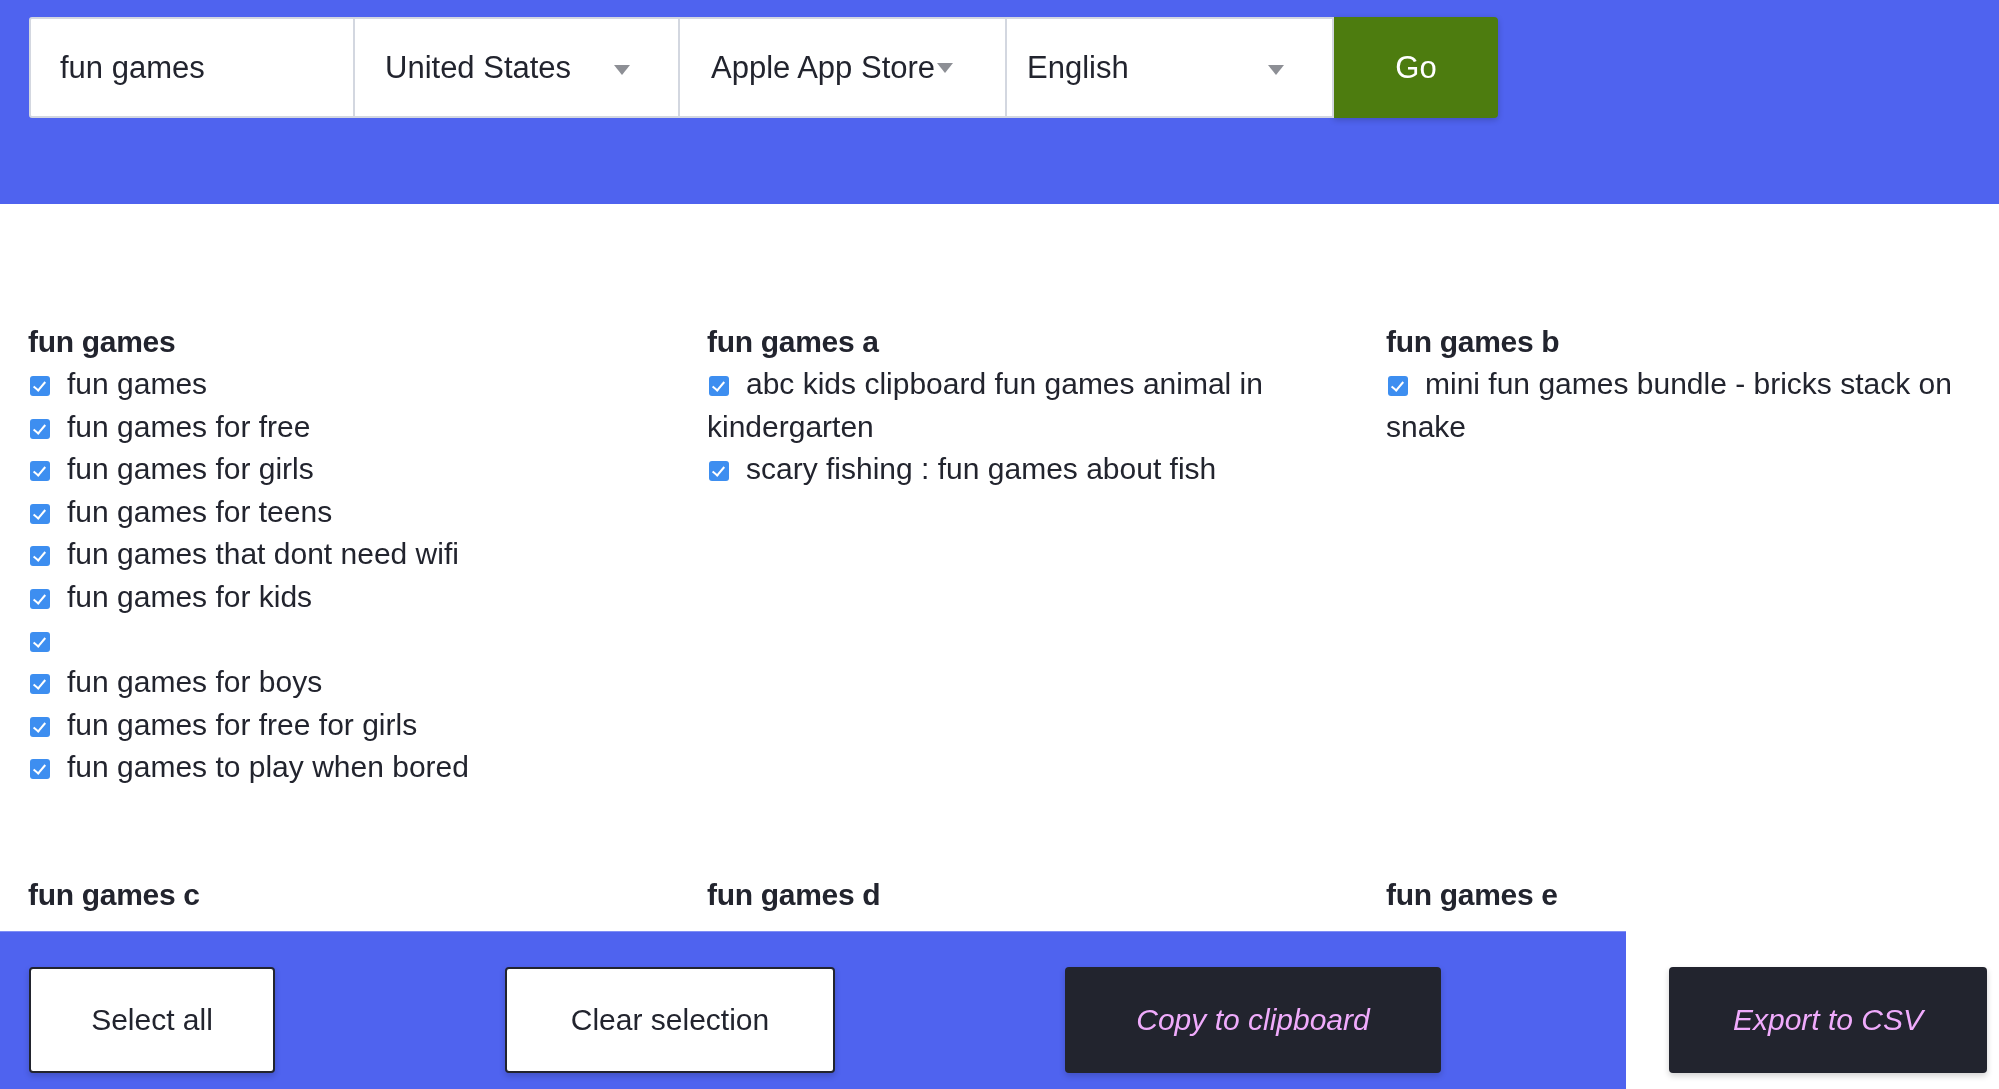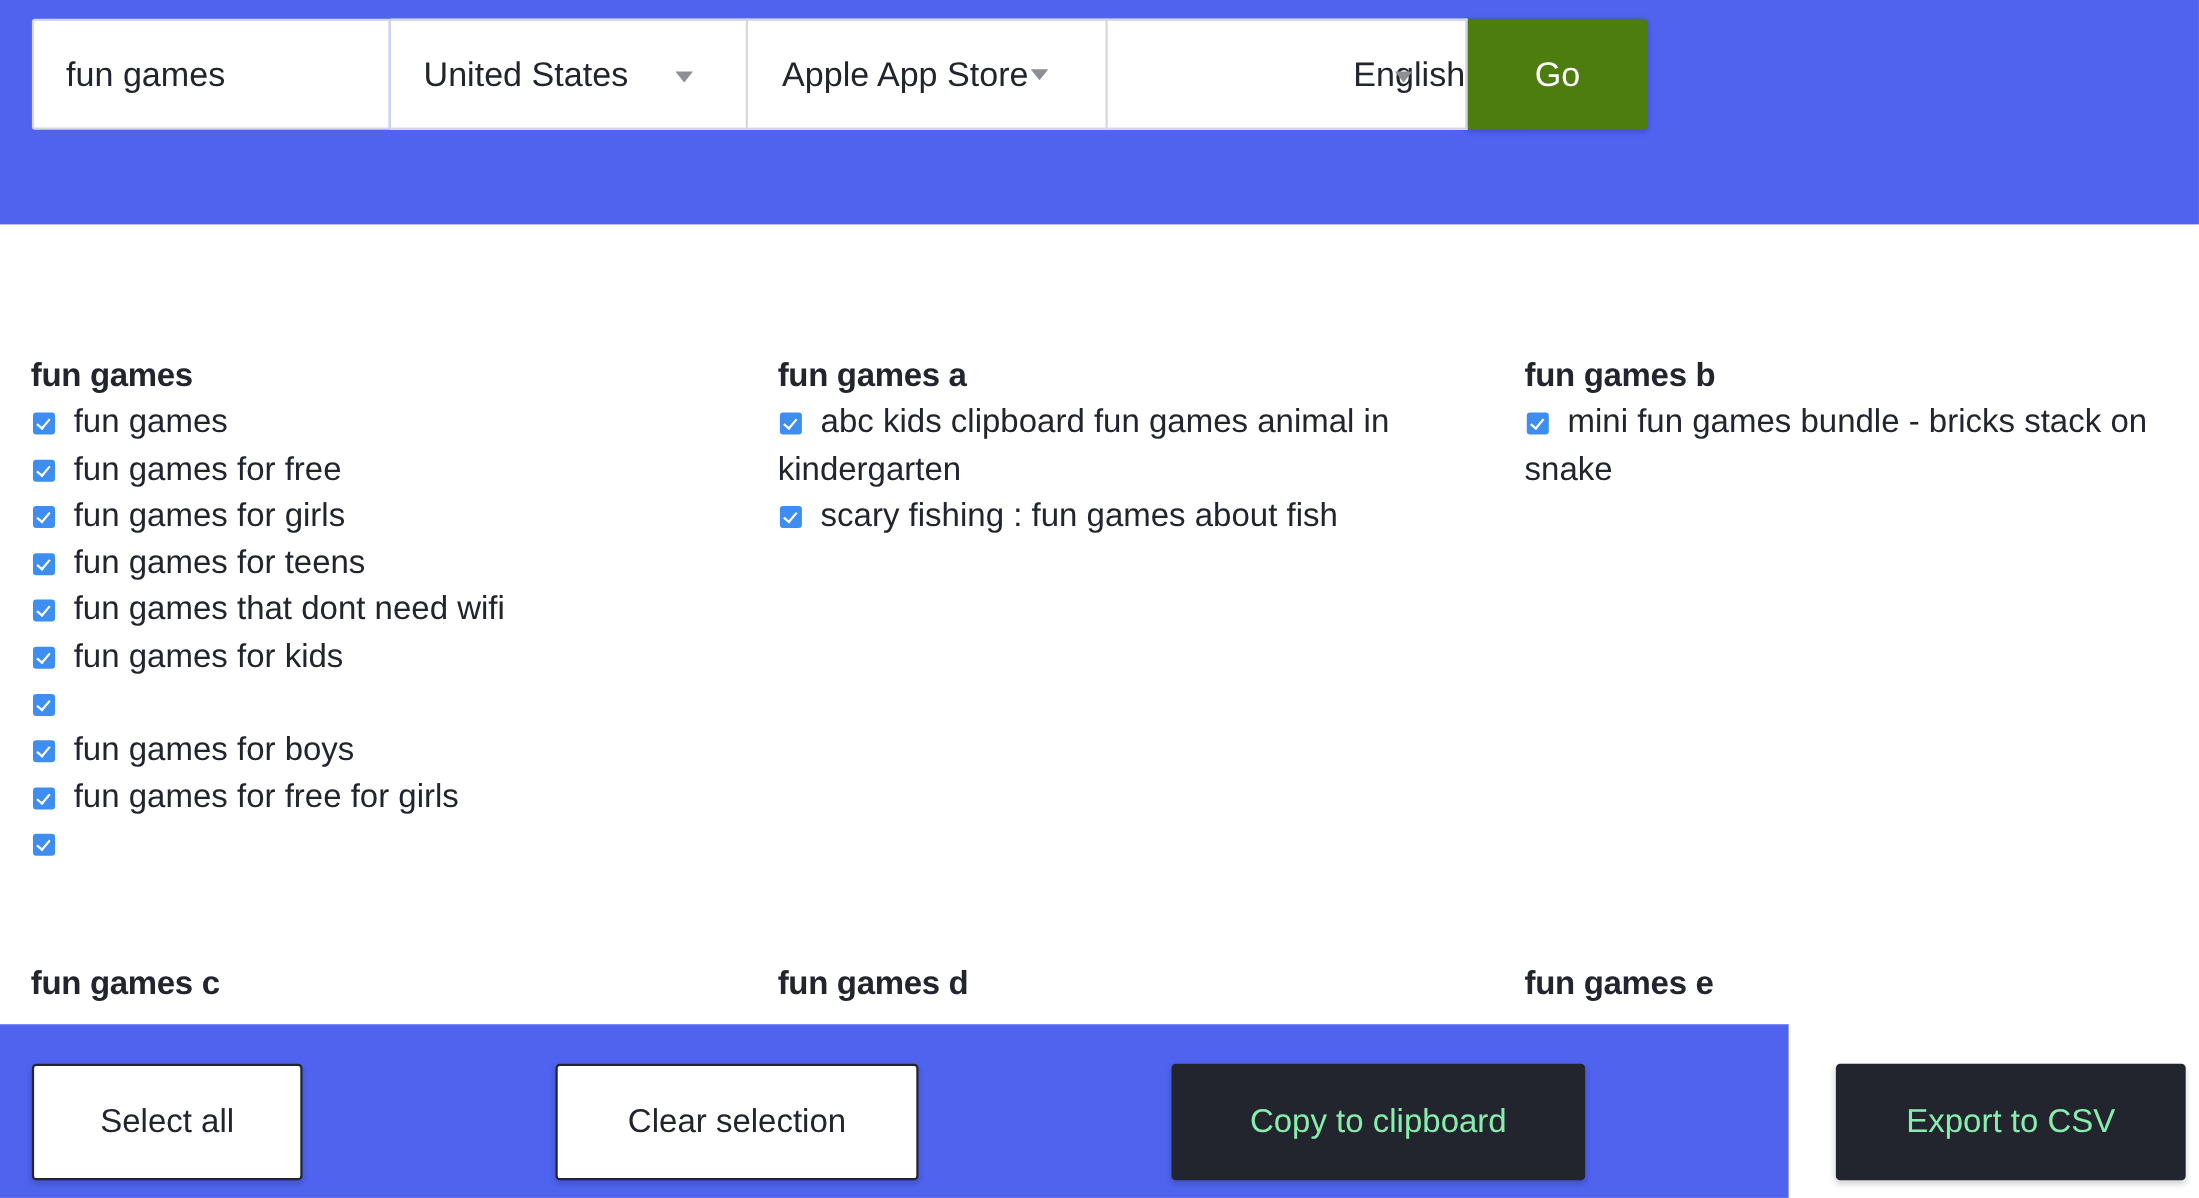--- a/index.html
+++ b/index.html
@@ -21,21 +21,21 @@
       height: 101px; background: #fff;
       border-top: 2px solid #d3d7e0; border-bottom: 2px solid #d3d7e0;
       border-right: 2px solid #d3d7e0;
       display: flex; align-items: center;
       font-size: 31px; color: #22242e; position: relative;
     }
     .field.first { border-left: 2px solid #d3d7e0; border-radius: 3px 0 0 3px; }
     .search-field { width: 326px; padding-left: 29px; }
     .store-field { width: 327px; padding-left: 31px; }
     .country-field { width: 325px; padding-left: 30px; }
-    .lang-field { width: 327px; padding-left: 20px; justify-content: flex-end; }
+    .lang-field { width: 327px; padding-left: 20px; }
     .search-input {
       border: none; outline: none; background: transparent;
       font: inherit; color: inherit; width: 100%;
     }
     .caret {
       width: 0; height: 0;
       border-left: 8px solid transparent; border-right: 8px solid transparent;
       border-top: 10px solid #8d8f95;
       display: inline-block;
     }
@@ -78,21 +78,21 @@
       position: absolute; left: 0; top: 931px; width: 1626px; height: 158px;
       background: #4f63ef; border-top: 1px solid #7f8ef5;
     }
     .btn {
       position: absolute; top: 35px; height: 106px;
       display: flex; align-items: center; justify-content: center;
       font-size: 30px; border-radius: 4px;
       box-shadow: 0 3px 6px rgba(0,0,0,0.18);
     }
     .btn.light { background: #fff; color: #22242e; border: 2px solid #22242e; }
-    .btn.dark { background: #22242e; color: #86efac; }
+    .btn.dark { background: #22242e; color: #f0abfc; font-style: italic; }
     .select-all { left: 29px; width: 246px; }
     .clear-sel { left: 505px; width: 330px; }
     .copy-clip { left: 1065px; width: 376px; }
     .export-csv { left: 1669px; width: 318px; }
   </style>
 </head>
 <body>
 
 <div class="header">
   <div class="searchbar">
@@ -121,21 +121,21 @@
     <div class="items">
         <div class="item"><span class="check"></span><span>fun games</span></div>
         <div class="item"><span class="check"></span><span>fun games for free</span></div>
         <div class="item"><span class="check"></span><span>fun games for girls</span></div>
         <div class="item"><span class="check"></span><span>fun games for teens</span></div>
         <div class="item"><span class="check"></span><span>fun games that dont need wifi</span></div>
         <div class="item"><span class="check"></span><span>fun games for kids</span></div>
         <div class="item"><span class="check"></span></div>
         <div class="item"><span class="check"></span><span>fun games for boys</span></div>
         <div class="item"><span class="check"></span><span>fun games for free for girls</span></div>
-        <div class="item"><span class="check"></span></div>
+        <div class="item"><span class="check"></span><span>fun games to play when bored</span></div>
       </div>
   </div>
   <div class="group col2 row1">
     <h3>fun games a</h3>
     <div class="items">
         <div class="item"><span class="check"></span><span>abc kids clipboard fun games animal in kindergarten</span></div>
         <div class="item"><span class="check"></span><span>scary fishing : fun games about fish</span></div>
       </div>
   </div>
   <div class="group col3 row1">

